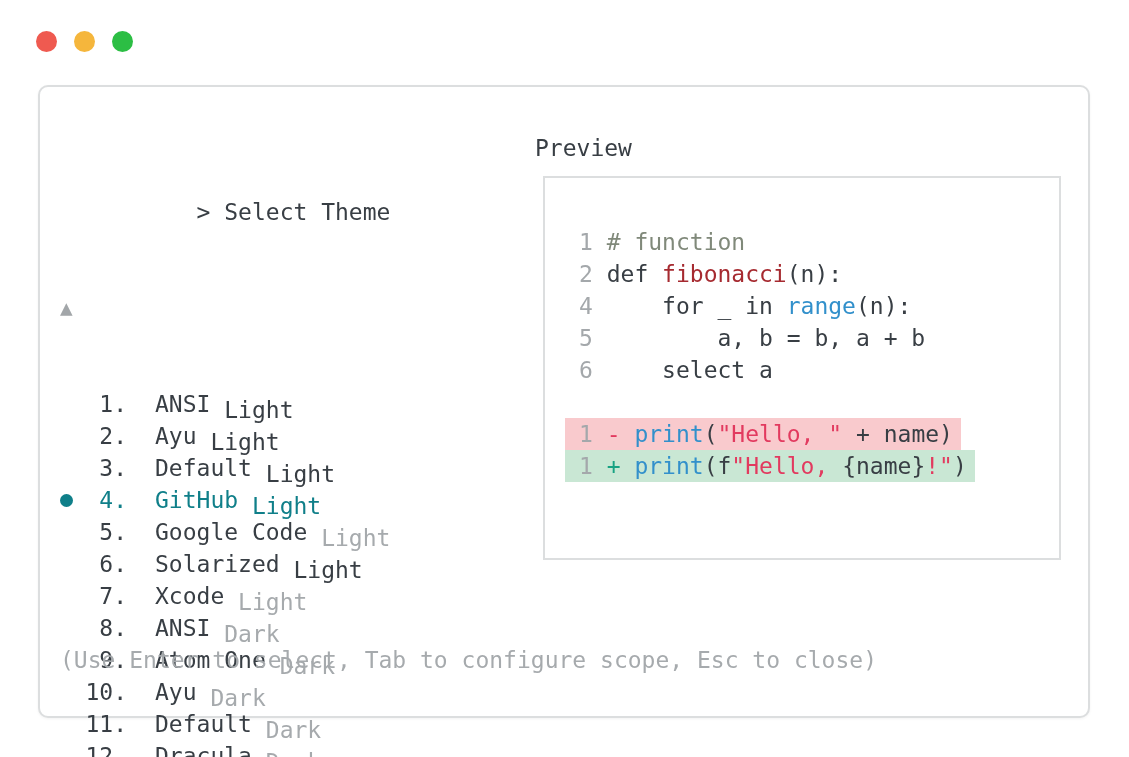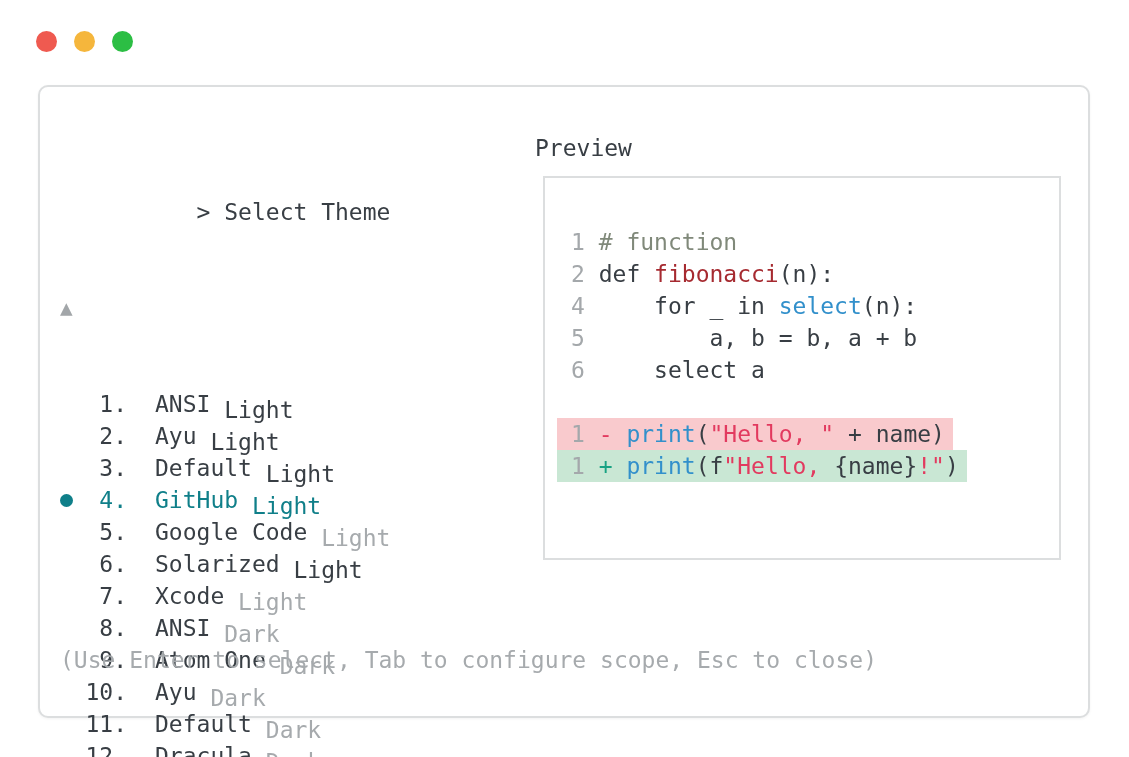--- a/index.html
+++ b/index.html
@@ -34,21 +34,21 @@
   li.theme-item.selected { color:#0F7F89; }
 
   .help { position:absolute; left:20px; top:557px; height:32px; line-height:32px; font-size:23px; color:#A6AAAD; white-space:pre; }
 
   .preview-label { position:absolute; left:495px; top:45px; height:32px; line-height:32px; font-size:23px; color:#383E44; }
   .preview-box {
     position:absolute; left:503px; top:89px; width:518px; height:384px;
     border:2px solid #DCDEDF; box-sizing:border-box; background:#fff;
   }
   .code { padding-top:48px; font-size:23px; line-height:32px; }
-  .code-line { height:32px; padding-left:26px; white-space:pre; }
+  .code-line { height:32px; padding-left:34px; white-space:pre; }
   .diffbg { display:inline-block; height:32px; margin-left:-14px; padding:0 8px 0 14px; }
   .diffbg.removed { background:#F9CACD; }
   .diffbg.added   { background:#C9E7D4; }
 
   
   .tk-ln  { color:#A4A8AB; }
   .tk-t   { color:#383E44; }
   .tk-c   { color:#80897A; }
   .tk-fn  { color:#A62A30; }
   .tk-s   { color:#E23A5F; }
@@ -74,21 +74,21 @@
     
   </div>
 
   <div class="help">(Use Enter to select, Tab to configure scope, Esc to close)</div>
 
   <div class="preview-label">Preview</div>
   <div class="preview-box">
     <div class="code">
         <div class="code-line"><span class="tk-ln">1 </span><span class="tk-c"># function</span></div>
         <div class="code-line"><span class="tk-ln">2 </span><span class="tk-t">def </span><span class="tk-fn">fibonacci</span><span class="tk-t">(n):</span></div>
-        <div class="code-line"><span class="tk-ln">4 </span><span class="tk-t">    for _ in </span><span class="tk-b">select</span><span class="tk-t">(n):</span></div>
+        <div class="code-line"><span class="tk-ln">4 </span><span class="tk-t">    for _ in </span><span class="tk-b">range</span><span class="tk-t">(n):</span></div>
         <div class="code-line"><span class="tk-ln">5 </span><span class="tk-t">        a, b = b, a + b</span></div>
         <div class="code-line"><span class="tk-ln">6 </span><span class="tk-t">    select a</span></div>
         <div class="code-line"></div>
         <div class="code-line"><span class="diffbg removed"><span class="tk-ln">1 </span><span class="tk-dm">- </span><span class="tk-b">print</span><span class="tk-t">(</span><span class="tk-s">"Hello, "</span><span class="tk-t"> + name)</span></span></div>
         <div class="code-line"><span class="diffbg added"><span class="tk-ln">1 </span><span class="tk-dp">+ </span><span class="tk-b">print</span><span class="tk-t">(f</span><span class="tk-s">"Hello, </span><span class="tk-t">{name}</span><span class="tk-s">!"</span><span class="tk-t">)</span></span></div>
       </div>
   </div>
 </div>
 
 </body></html>

